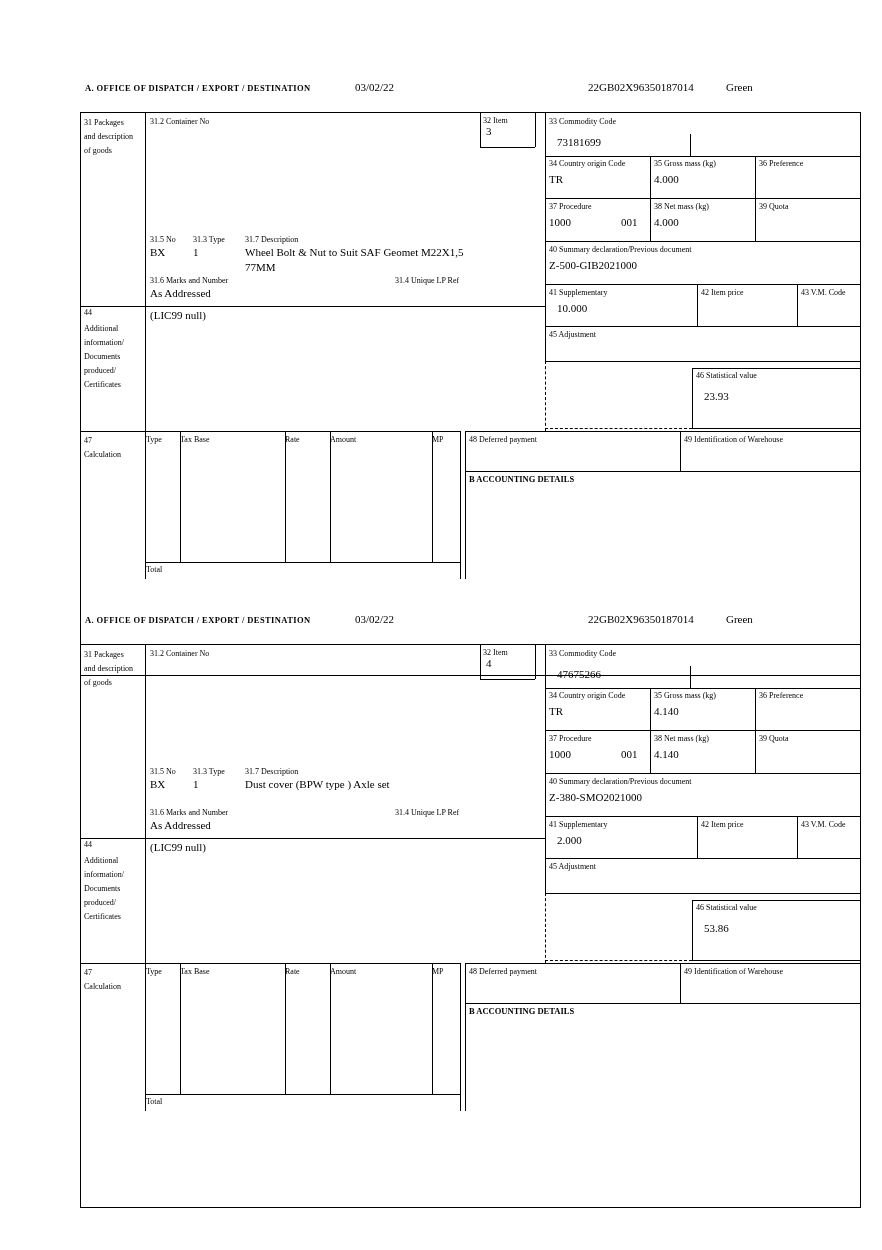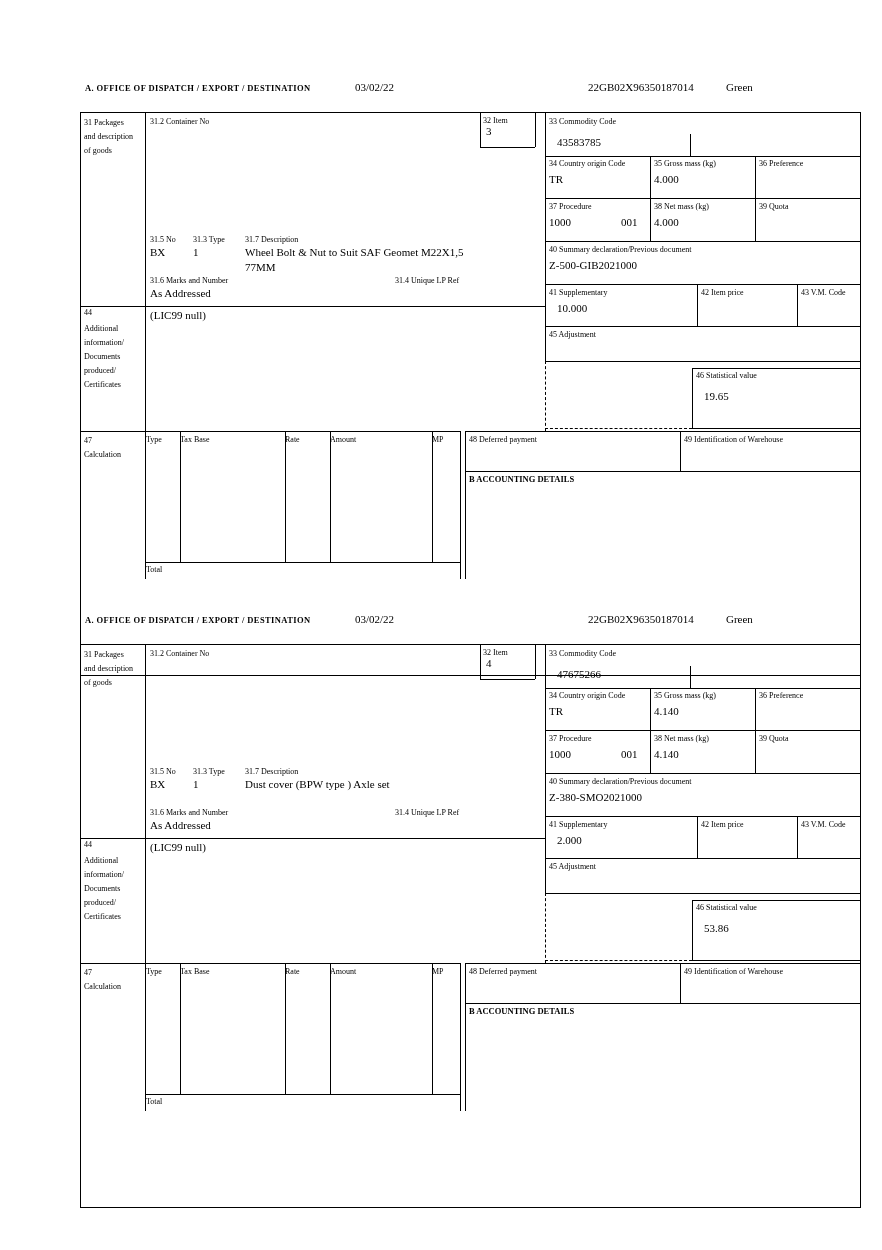--- a/index.html
+++ b/index.html
@@ -100,35 +100,35 @@
       <span class="lbl ctr" style="left:99px;top:322px;width:105px">Tax Base</span>
       <span class="lbl ctr" style="left:204px;top:322px;width:45px">Rate</span>
       <span class="lbl ctr" style="left:249px;top:322px;width:102px">Amount</span>
       <span class="lbl ctr" style="left:351px;top:322px;width:28px">MP</span>
       <span class="lbl" style="left:388px;top:322px">48 Deferred payment</span>
       <span class="lbl" style="left:603px;top:322px">49 Identification of Warehouse</span>
       <span class="lbl bold" style="left:388px;top:361px">B ACCOUNTING DETAILS</span>
       <span class="lbl ctr" style="left:65px;top:452px;width:314px">Total</span>
 
       <span class="val" style="left:405px;top:12px">3</span>
-      <span class="val" style="left:476px;top:23px">43583785</span>
+      <span class="val" style="left:476px;top:23px">73181699</span>
       <span class="val" style="left:468px;top:60px">TR</span>
       <span class="val" style="left:573px;top:60px">4.000</span>
       <span class="val" style="left:468px;top:103px">1000</span>
       <span class="val" style="left:540px;top:103px">001</span>
       <span class="val" style="left:573px;top:103px">4.000</span>
       <span class="val" style="left:69px;top:133px">BX</span>
       <span class="val" style="left:112px;top:133px">1</span>
       <span class="val" style="left:164px;top:133px">Wheel Bolt &amp; Nut to Suit SAF Geomet M22X1,5</span>
       <span class="val" style="left:164px;top:148px">77MM</span>
       <span class="val" style="left:468px;top:146px">Z-500-GIB2021000</span>
       <span class="val" style="left:69px;top:174px">As Addressed</span>
       <span class="val" style="left:476px;top:189px">10.000</span>
       <span class="val" style="left:69px;top:196px">(LIC99 null)</span>
-      <span class="val" style="left:623px;top:277px">19.65</span>
+      <span class="val" style="left:623px;top:277px">23.93</span>
     </div>
   </div>
 
   <div class="section" style="top:612px">
     <span class="office" style="left:85px">A.  OFFICE OF DISPATCH / EXPORT / DESTINATION</span>
     <span class="hval" style="left:355px">03/02/22</span>
     <span class="hval" style="left:588px">22GB02X96350187014</span>
     <span class="hval" style="left:726px">Green</span>
 
     <div class="form">

